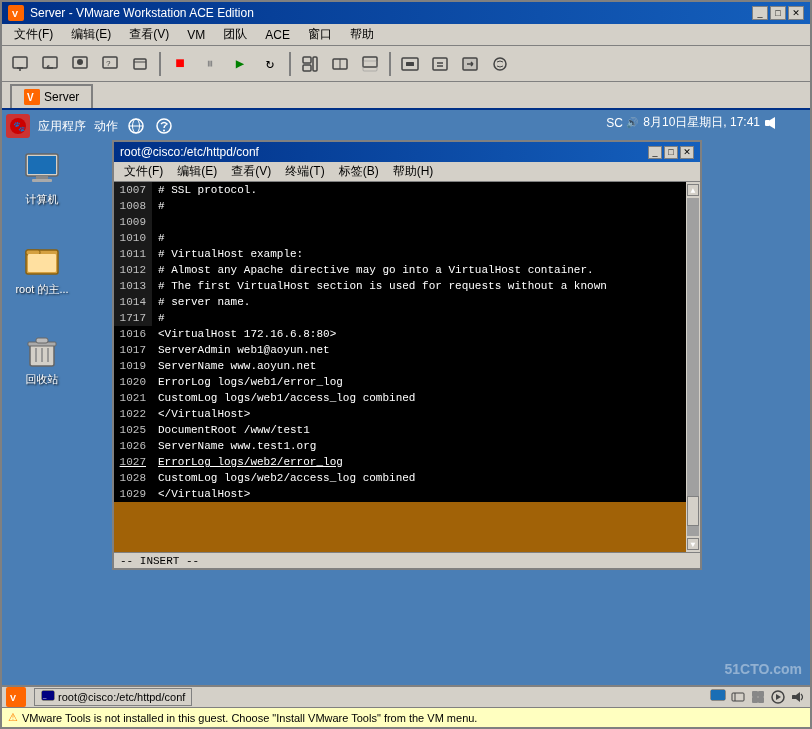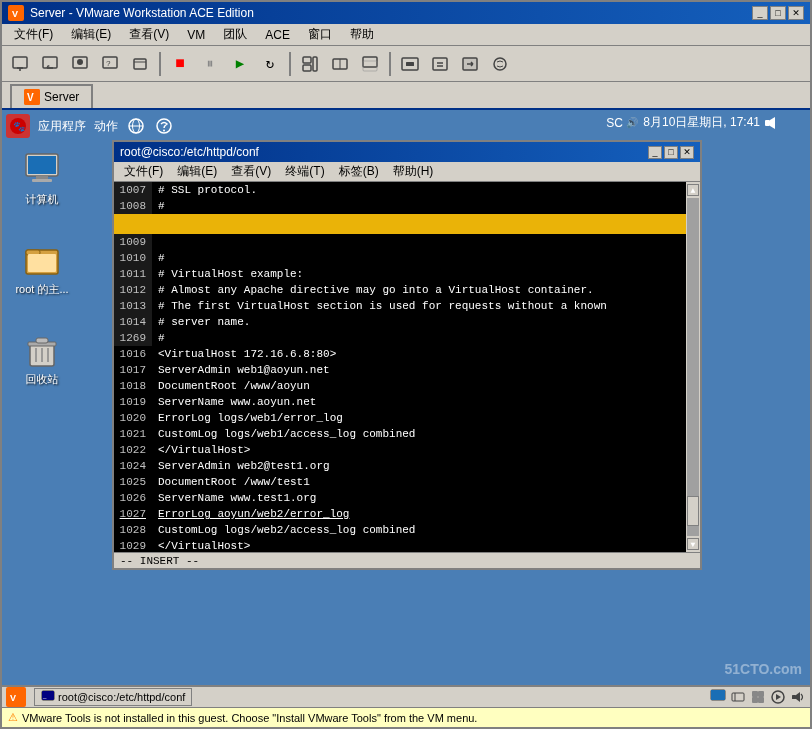--- a/index.html
+++ b/index.html
@@ -256,21 +256,21 @@
     }
 
     .terminal-menu-item {
       padding: 1px 6px;
       cursor: pointer;
       white-space: nowrap;
     }
 
     .terminal-content {
       flex: 1;
-      background: #eab308;
+      background: #a16207;
       color: white;
       font-family: 'Courier New', monospace;
       font-size: 12px;
       display: flex;
       overflow: hidden;
     }
 
     .terminal-scrollbar {
       width: 14px;
       background: #d4d0c8;
@@ -616,21 +616,21 @@
         <div class="terminal-content">
           <div id="code-lines-container" style="flex:1;overflow:hidden;display:flex;flex-direction:column;">
               <div style="display: flex; height: 16px; align-items: center;">
                 <div style="min-width: 38px; text-align: right; padding-right: 6px; font-size: 11px; font-family: &quot;Courier New&quot;, monospace; color: rgb(192, 192, 192); background: rgb(26, 26, 26); height: 16px; display: flex; align-items: center; justify-content: flex-end;">1007</div>
                 <div style="flex: 1 1 0%; padding-left: 6px; font-size: 11px; font-family: &quot;Courier New&quot;, monospace; white-space: nowrap; height: 16px; display: flex; align-items: center; background: rgb(0, 0, 0); color: rgb(255, 255, 255);"># SSL protocol.</div>
               </div>
               <div style="display: flex; height: 16px; align-items: center;">
                 <div style="min-width: 38px; text-align: right; padding-right: 6px; font-size: 11px; font-family: &quot;Courier New&quot;, monospace; color: rgb(192, 192, 192); background: rgb(26, 26, 26); height: 16px; display: flex; align-items: center; justify-content: flex-end;">1008</div>
                 <div style="flex: 1 1 0%; padding-left: 6px; font-size: 11px; font-family: &quot;Courier New&quot;, monospace; white-space: nowrap; height: 16px; display: flex; align-items: center; background: rgb(0, 0, 0); color: rgb(255, 255, 255);">#</div>
               </div>
-              <div style="display: flex; height: 16px; align-items: center; margin-top: 20px;">
+              <div style="display: flex; height: 16px; align-items: center;">
                 <div style="min-width: 38px; text-align: right; padding-right: 6px; font-size: 11px; font-family: &quot;Courier New&quot;, monospace; color: rgb(192, 192, 192); background: rgb(26, 26, 26); height: 16px; display: flex; align-items: center; justify-content: flex-end;">1009</div>
                 <div style="flex: 1 1 0%; padding-left: 6px; font-size: 11px; font-family: &quot;Courier New&quot;, monospace; white-space: nowrap; height: 16px; display: flex; align-items: center; background: rgb(0, 0, 0); color: rgb(255, 255, 255);"></div>
               </div>
               <div style="display: flex; height: 16px; align-items: center;">
                 <div style="min-width: 38px; text-align: right; padding-right: 6px; font-size: 11px; font-family: &quot;Courier New&quot;, monospace; color: rgb(192, 192, 192); background: rgb(26, 26, 26); height: 16px; display: flex; align-items: center; justify-content: flex-end;">1010</div>
                 <div style="flex: 1 1 0%; padding-left: 6px; font-size: 11px; font-family: &quot;Courier New&quot;, monospace; white-space: nowrap; height: 16px; display: flex; align-items: center; background: rgb(0, 0, 0); color: rgb(255, 255, 255);">#</div>
               </div>
               <div style="display: flex; height: 16px; align-items: center;">
                 <div style="min-width: 38px; text-align: right; padding-right: 6px; font-size: 11px; font-family: &quot;Courier New&quot;, monospace; color: rgb(192, 192, 192); background: rgb(26, 26, 26); height: 16px; display: flex; align-items: center; justify-content: flex-end;">1011</div>
                 <div style="flex: 1 1 0%; padding-left: 6px; font-size: 11px; font-family: &quot;Courier New&quot;, monospace; white-space: nowrap; height: 16px; display: flex; align-items: center; background: rgb(0, 0, 0); color: rgb(255, 255, 255);"># VirtualHost example:</div>
@@ -641,66 +641,58 @@
               </div>
               <div style="display: flex; height: 16px; align-items: center;">
                 <div style="min-width: 38px; text-align: right; padding-right: 6px; font-size: 11px; font-family: &quot;Courier New&quot;, monospace; color: rgb(192, 192, 192); background: rgb(26, 26, 26); height: 16px; display: flex; align-items: center; justify-content: flex-end;">1013</div>
                 <div style="flex: 1 1 0%; padding-left: 6px; font-size: 11px; font-family: &quot;Courier New&quot;, monospace; white-space: nowrap; height: 16px; display: flex; align-items: center; background: rgb(0, 0, 0); color: rgb(255, 255, 255);"># The first VirtualHost section is used for requests without a known</div>
               </div>
               <div style="display: flex; height: 16px; align-items: center;">
                 <div style="min-width: 38px; text-align: right; padding-right: 6px; font-size: 11px; font-family: &quot;Courier New&quot;, monospace; color: rgb(192, 192, 192); background: rgb(26, 26, 26); height: 16px; display: flex; align-items: center; justify-content: flex-end;">1014</div>
                 <div style="flex: 1 1 0%; padding-left: 6px; font-size: 11px; font-family: &quot;Courier New&quot;, monospace; white-space: nowrap; height: 16px; display: flex; align-items: center; background: rgb(0, 0, 0); color: rgb(255, 255, 255);"># server name.</div>
               </div>
               <div style="display: flex; height: 16px; align-items: center;">
-                <div style="min-width: 38px; text-align: right; padding-right: 6px; font-size: 11px; font-family: &quot;Courier New&quot;, monospace; color: rgb(192, 192, 192); background: rgb(26, 26, 26); height: 16px; display: flex; align-items: center; justify-content: flex-end;">1269</div>
+                <div style="min-width: 38px; text-align: right; padding-right: 6px; font-size: 11px; font-family: &quot;Courier New&quot;, monospace; color: rgb(192, 192, 192); background: rgb(26, 26, 26); height: 16px; display: flex; align-items: center; justify-content: flex-end;">1717</div>
                 <div style="flex: 1 1 0%; padding-left: 6px; font-size: 11px; font-family: &quot;Courier New&quot;, monospace; white-space: nowrap; height: 16px; display: flex; align-items: center; background: rgb(0, 0, 0); color: rgb(255, 255, 255);">#</div>
               </div>
               <div style="display: flex; height: 16px; align-items: flex-start;">
                 <div style="min-width: 38px; text-align: right; padding-right: 6px; font-size: 11px; font-family: &quot;Courier New&quot;, monospace; color: rgb(192, 192, 192); background: rgb(0, 0, 0); height: 16px; display: flex; align-items: center; justify-content: flex-end;">1016</div>
                 <div style="flex: 1 1 0%; padding-left: 6px; font-size: 11px; font-family: &quot;Courier New&quot;, monospace; white-space: nowrap; height: 16px; display: flex; align-items: center; background: rgb(0, 0, 0); color: rgb(255, 255, 255);">&lt;VirtualHost 172.16.6.8:80&gt;</div>
               </div>
               <div style="display: flex; height: 16px; align-items: center;">
                 <div style="min-width: 38px; text-align: right; padding-right: 6px; font-size: 11px; font-family: &quot;Courier New&quot;, monospace; color: rgb(192, 192, 192); background: rgb(0, 0, 0); height: 16px; display: flex; align-items: center; justify-content: flex-end;">1017</div>
                 <div style="flex: 1 1 0%; padding-left: 6px; font-size: 11px; font-family: &quot;Courier New&quot;, monospace; white-space: nowrap; height: 16px; display: flex; align-items: center; background: rgb(0, 0, 0); color: rgb(255, 255, 255);">    ServerAdmin web1@aoyun.net</div>
               </div>
               <div style="display: flex; height: 16px; align-items: center;">
-                <div style="min-width: 38px; text-align: right; padding-right: 6px; font-size: 11px; font-family: &quot;Courier New&quot;, monospace; color: rgb(192, 192, 192); background: rgb(0, 0, 0); height: 16px; display: flex; align-items: center; justify-content: flex-end;">1018</div>
-                <div style="flex: 1 1 0%; padding-left: 6px; font-size: 11px; font-family: &quot;Courier New&quot;, monospace; white-space: nowrap; height: 16px; display: flex; align-items: center; background: rgb(0, 0, 0); color: rgb(255, 255, 255);">    DocumentRoot /www/aoyun</div>
-              </div>
-              <div style="display: flex; height: 16px; align-items: center;">
                 <div style="min-width: 38px; text-align: right; padding-right: 6px; font-size: 11px; font-family: &quot;Courier New&quot;, monospace; color: rgb(192, 192, 192); background: rgb(0, 0, 0); height: 16px; display: flex; align-items: center; justify-content: flex-end;">1019</div>
                 <div style="flex: 1 1 0%; padding-left: 6px; font-size: 11px; font-family: &quot;Courier New&quot;, monospace; white-space: nowrap; height: 16px; display: flex; align-items: center; background: rgb(0, 0, 0); color: rgb(255, 255, 255);">    ServerName www.aoyun.net</div>
               </div>
               <div style="display: flex; height: 16px; align-items: center;">
                 <div style="min-width: 38px; text-align: right; padding-right: 6px; font-size: 11px; font-family: &quot;Courier New&quot;, monospace; color: rgb(192, 192, 192); background: rgb(0, 0, 0); height: 16px; display: flex; align-items: center; justify-content: flex-end;">1020</div>
                 <div style="flex: 1 1 0%; padding-left: 6px; font-size: 11px; font-family: &quot;Courier New&quot;, monospace; white-space: nowrap; height: 16px; display: flex; align-items: center; background: rgb(0, 0, 0); color: rgb(255, 255, 255);">    ErrorLog logs/web1/error_log</div>
               </div>
               <div style="display: flex; height: 16px; align-items: center;">
                 <div style="min-width: 38px; text-align: right; padding-right: 6px; font-size: 11px; font-family: &quot;Courier New&quot;, monospace; color: rgb(192, 192, 192); background: rgb(0, 0, 0); height: 16px; display: flex; align-items: center; justify-content: flex-end;">1021</div>
                 <div style="flex: 1 1 0%; padding-left: 6px; font-size: 11px; font-family: &quot;Courier New&quot;, monospace; white-space: nowrap; height: 16px; display: flex; align-items: center; background: rgb(0, 0, 0); color: rgb(255, 255, 255);">    CustomLog logs/web1/access_log combined</div>
               </div>
               <div style="display: flex; height: 16px; align-items: center;">
                 <div style="min-width: 38px; text-align: right; padding-right: 6px; font-size: 11px; font-family: &quot;Courier New&quot;, monospace; color: rgb(192, 192, 192); background: rgb(0, 0, 0); height: 16px; display: flex; align-items: center; justify-content: flex-end;">1022</div>
                 <div style="flex: 1 1 0%; padding-left: 6px; font-size: 11px; font-family: &quot;Courier New&quot;, monospace; white-space: nowrap; height: 16px; display: flex; align-items: center; background: rgb(0, 0, 0); color: rgb(255, 255, 255);">&lt;/VirtualHost&gt;</div>
-              </div>
-              <div style="display: flex; height: 16px; align-items: center;">
-                <div style="min-width: 38px; text-align: right; padding-right: 6px; font-size: 11px; font-family: &quot;Courier New&quot;, monospace; color: rgb(192, 192, 192); background: rgb(0, 0, 0); height: 16px; display: flex; align-items: center; justify-content: flex-end;">1024</div>
-                <div style="flex: 1 1 0%; padding-left: 6px; font-size: 11px; font-family: &quot;Courier New&quot;, monospace; white-space: nowrap; height: 16px; display: flex; align-items: center; background: rgb(0, 0, 0); color: rgb(255, 255, 255);">    ServerAdmin web2@test1.org</div>
               </div>
               <div style="display: flex; height: 16px; align-items: flex-start;">
                 <div style="min-width: 38px; text-align: right; padding-right: 6px; font-size: 11px; font-family: &quot;Courier New&quot;, monospace; color: rgb(192, 192, 192); background: rgb(0, 0, 0); height: 16px; display: flex; align-items: center; justify-content: flex-end;">1025</div>
                 <div style="flex: 1 1 0%; padding-left: 6px; font-size: 11px; font-family: &quot;Courier New&quot;, monospace; white-space: nowrap; height: 16px; display: flex; align-items: center; background: rgb(0, 0, 0); color: rgb(255, 255, 255);">    DocumentRoot /www/test1</div>
               </div>
               <div style="display: flex; height: 16px; align-items: center;">
                 <div style="min-width: 38px; text-align: right; padding-right: 6px; font-size: 11px; font-family: &quot;Courier New&quot;, monospace; color: rgb(192, 192, 192); background: rgb(0, 0, 0); height: 16px; display: flex; align-items: center; justify-content: flex-end;">1026</div>
                 <div style="flex: 1 1 0%; padding-left: 6px; font-size: 11px; font-family: &quot;Courier New&quot;, monospace; white-space: nowrap; height: 16px; display: flex; align-items: center; background: rgb(0, 0, 0); color: rgb(255, 255, 255);">    ServerName www.test1.org</div>
               </div>
               <div style="display: flex; height: 16px; align-items: center; text-decoration: underline;">
                 <div style="min-width: 38px; text-align: right; padding-right: 6px; font-size: 11px; font-family: &quot;Courier New&quot;, monospace; color: rgb(192, 192, 192); background: rgb(0, 0, 0); height: 16px; display: flex; align-items: center; justify-content: flex-end;">1027</div>
-                <div style="flex: 1 1 0%; padding-left: 6px; font-size: 11px; font-family: &quot;Courier New&quot;, monospace; white-space: nowrap; height: 16px; display: flex; align-items: center; background: rgb(0, 0, 0); color: rgb(255, 255, 255);">    ErrorLog aoyun/web2/error_log</div>
+                <div style="flex: 1 1 0%; padding-left: 6px; font-size: 11px; font-family: &quot;Courier New&quot;, monospace; white-space: nowrap; height: 16px; display: flex; align-items: center; background: rgb(0, 0, 0); color: rgb(255, 255, 255);">    ErrorLog logs/web2/error_log</div>
               </div>
               <div style="display: flex; height: 16px; align-items: center;">
                 <div style="min-width: 38px; text-align: right; padding-right: 6px; font-size: 11px; font-family: &quot;Courier New&quot;, monospace; color: rgb(192, 192, 192); background: rgb(0, 0, 0); height: 16px; display: flex; align-items: center; justify-content: flex-end;">1028</div>
                 <div style="flex: 1 1 0%; padding-left: 6px; font-size: 11px; font-family: &quot;Courier New&quot;, monospace; white-space: nowrap; height: 16px; display: flex; align-items: center; background: rgb(0, 0, 0); color: rgb(255, 255, 255);">    CustomLog logs/web2/access_log combined</div>
               </div>
               <div style="display: flex; height: 16px; align-items: center;">
                 <div style="min-width: 38px; text-align: right; padding-right: 6px; font-size: 11px; font-family: &quot;Courier New&quot;, monospace; color: rgb(192, 192, 192); background: rgb(0, 0, 0); height: 16px; display: flex; align-items: center; justify-content: flex-end;">1029</div>
                 <div style="flex: 1 1 0%; padding-left: 6px; font-size: 11px; font-family: &quot;Courier New&quot;, monospace; white-space: nowrap; height: 16px; display: flex; align-items: center; background: rgb(0, 0, 0); color: rgb(255, 255, 255);">&lt;/VirtualHost&gt;</div>
               </div>
             </div>

